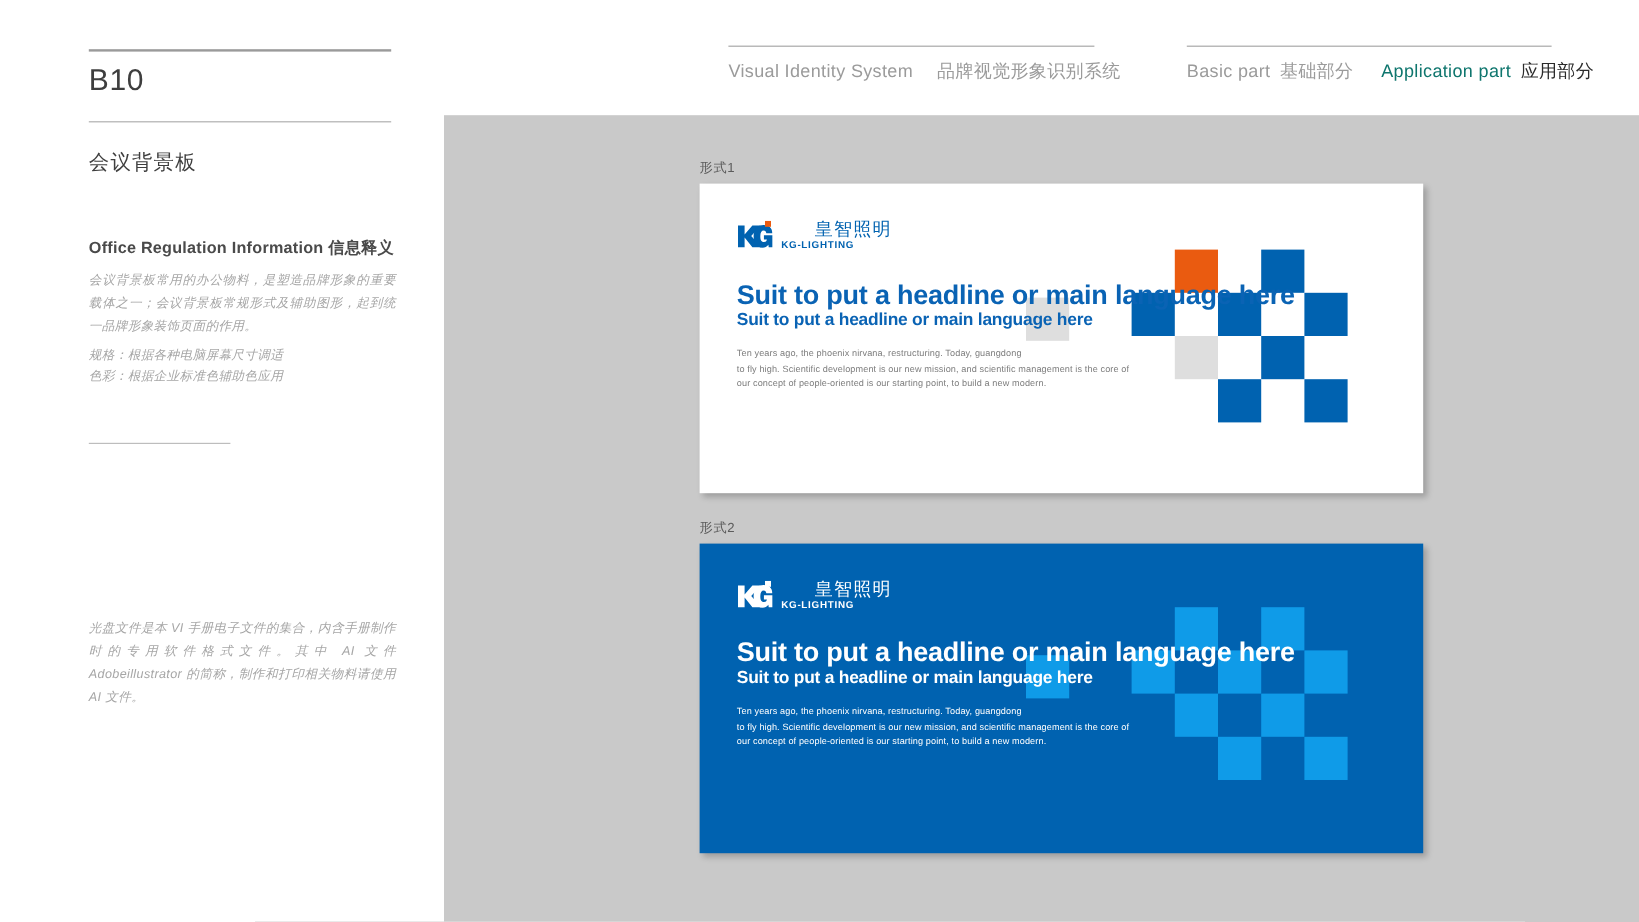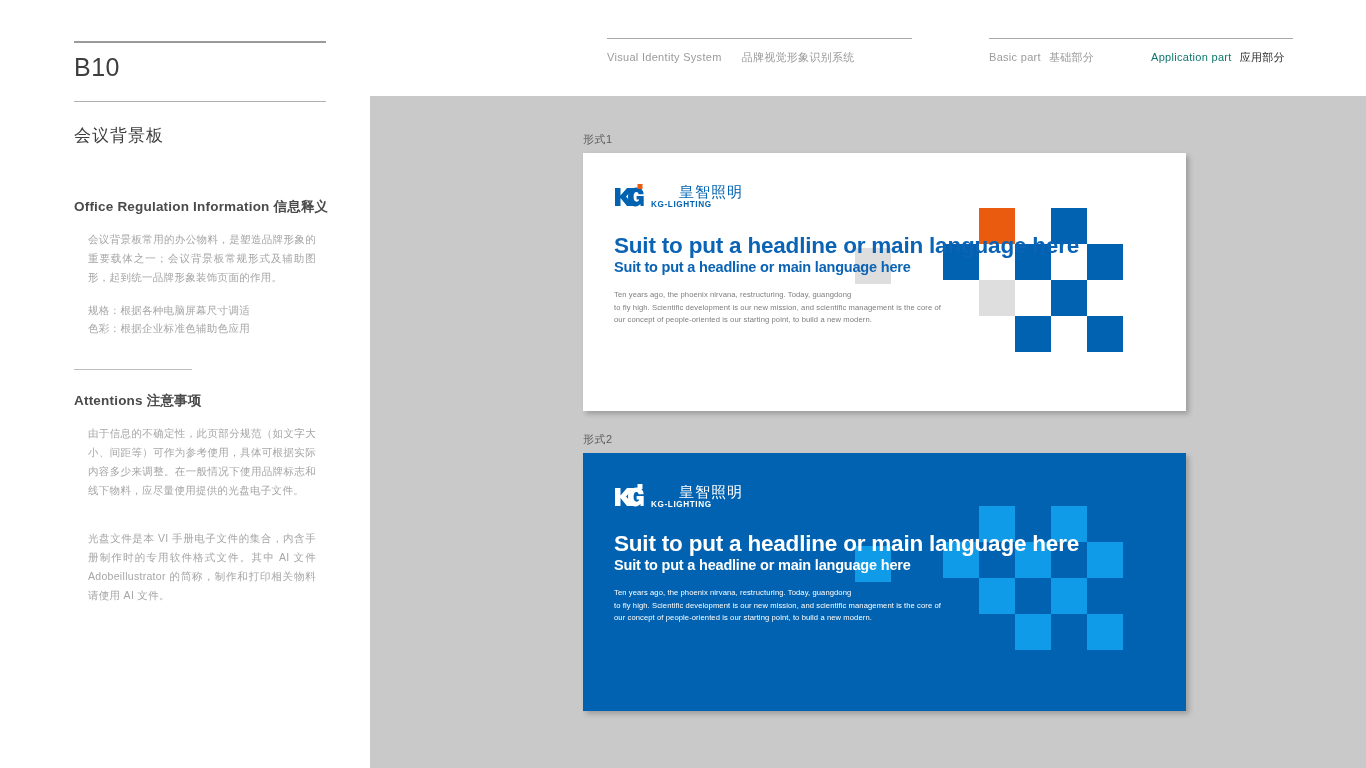--- a/index.html
+++ b/index.html
@@ -53,44 +53,45 @@
 
   .blk { position: absolute; left: 74px; width: 256px; }
   .blk h3 {
     margin: 0 0 9px 0;
     font-size: 13.5px;
     font-weight: 700;
     color: #4a4a4a;
     letter-spacing: 0.2px;
   }
   .blk p {
-    margin: 14px;
+    margin: 0;
     font-size: 10.5px;
     line-height: 19px;
     color: #a6a6a6;
     letter-spacing: 0.3px;
     text-align: justify;
+    font-style: italic;
   }
   .blk p.tight { line-height: 18px; text-align: left; }
   .short-rule {
     position: absolute;
     left: 74px;
     width: 118px; height: 1px;
     background: #bdbdbd;
   }
 
   
   #header { position: absolute; left: 0; top: 0; width: 1366px; height: 96px; }
   .hdr-group { position: absolute; }
   .hdr-rule { height: 1px; background: #a8a8a8; }
   .hdr-row {
     position: absolute;
     top: 12px;
     white-space: nowrap;
-    font-size: 11px;
+    font-size: 15px;
     letter-spacing: 0.3px;
   }
   .hdr-en { color: #9b9b9b; }
   .hdr-cn { color: #9b9b9b; margin-left: 20px; }
   .hdr-en.active { color: #0f766e; }
   .hdr-cn.active { color: #2b2b2b; margin-left: 8px; }
 
   
   #canvas {
     position: absolute;
@@ -154,24 +155,20 @@
     <p>会议背景板常用的办公物料，是塑造品牌形象的重要载体之一；会议背景板常规形式及辅助图形，起到统一品牌形象装饰页面的作用。</p>
   </div>
 
   <div class="blk" style="top:287px;">
     <p class="tight" style="white-space:pre-line;">规格：根据各种电脑屏幕尺寸调适
 色彩：根据企业标准色辅助色应用</p>
   </div>
 
   <div class="short-rule" style="top:369px;"></div>
 
-  <div class="blk" style="top:392px;">
-    <h3>Attentions 注意事项</h3>
-    <p>由于信息的不确定性，此页部分规范（如文字大小、间距等）可作为参考使用，具体可根据实际内容多少来调整。在一般情况下使用品牌标志和线下物料，应尽量使用提供的光盘电子文件。</p>
-  </div>
 
   <div class="blk" style="top:515px;">
     <p>光盘文件是本 VI 手册电子文件的集合，内含手册制作时的专用软件格式文件。其中 AI 文件 Adobeillustrator 的简称，制作和打印相关物料请使用 AI 文件。</p>
   </div>
 </div>
 
 <div id="header">
   <div class="hdr-group" style="left:607px; top:38px; width:305px;">
     <div class="hdr-rule" style="width:305px;"></div>
     <div class="hdr-row">

